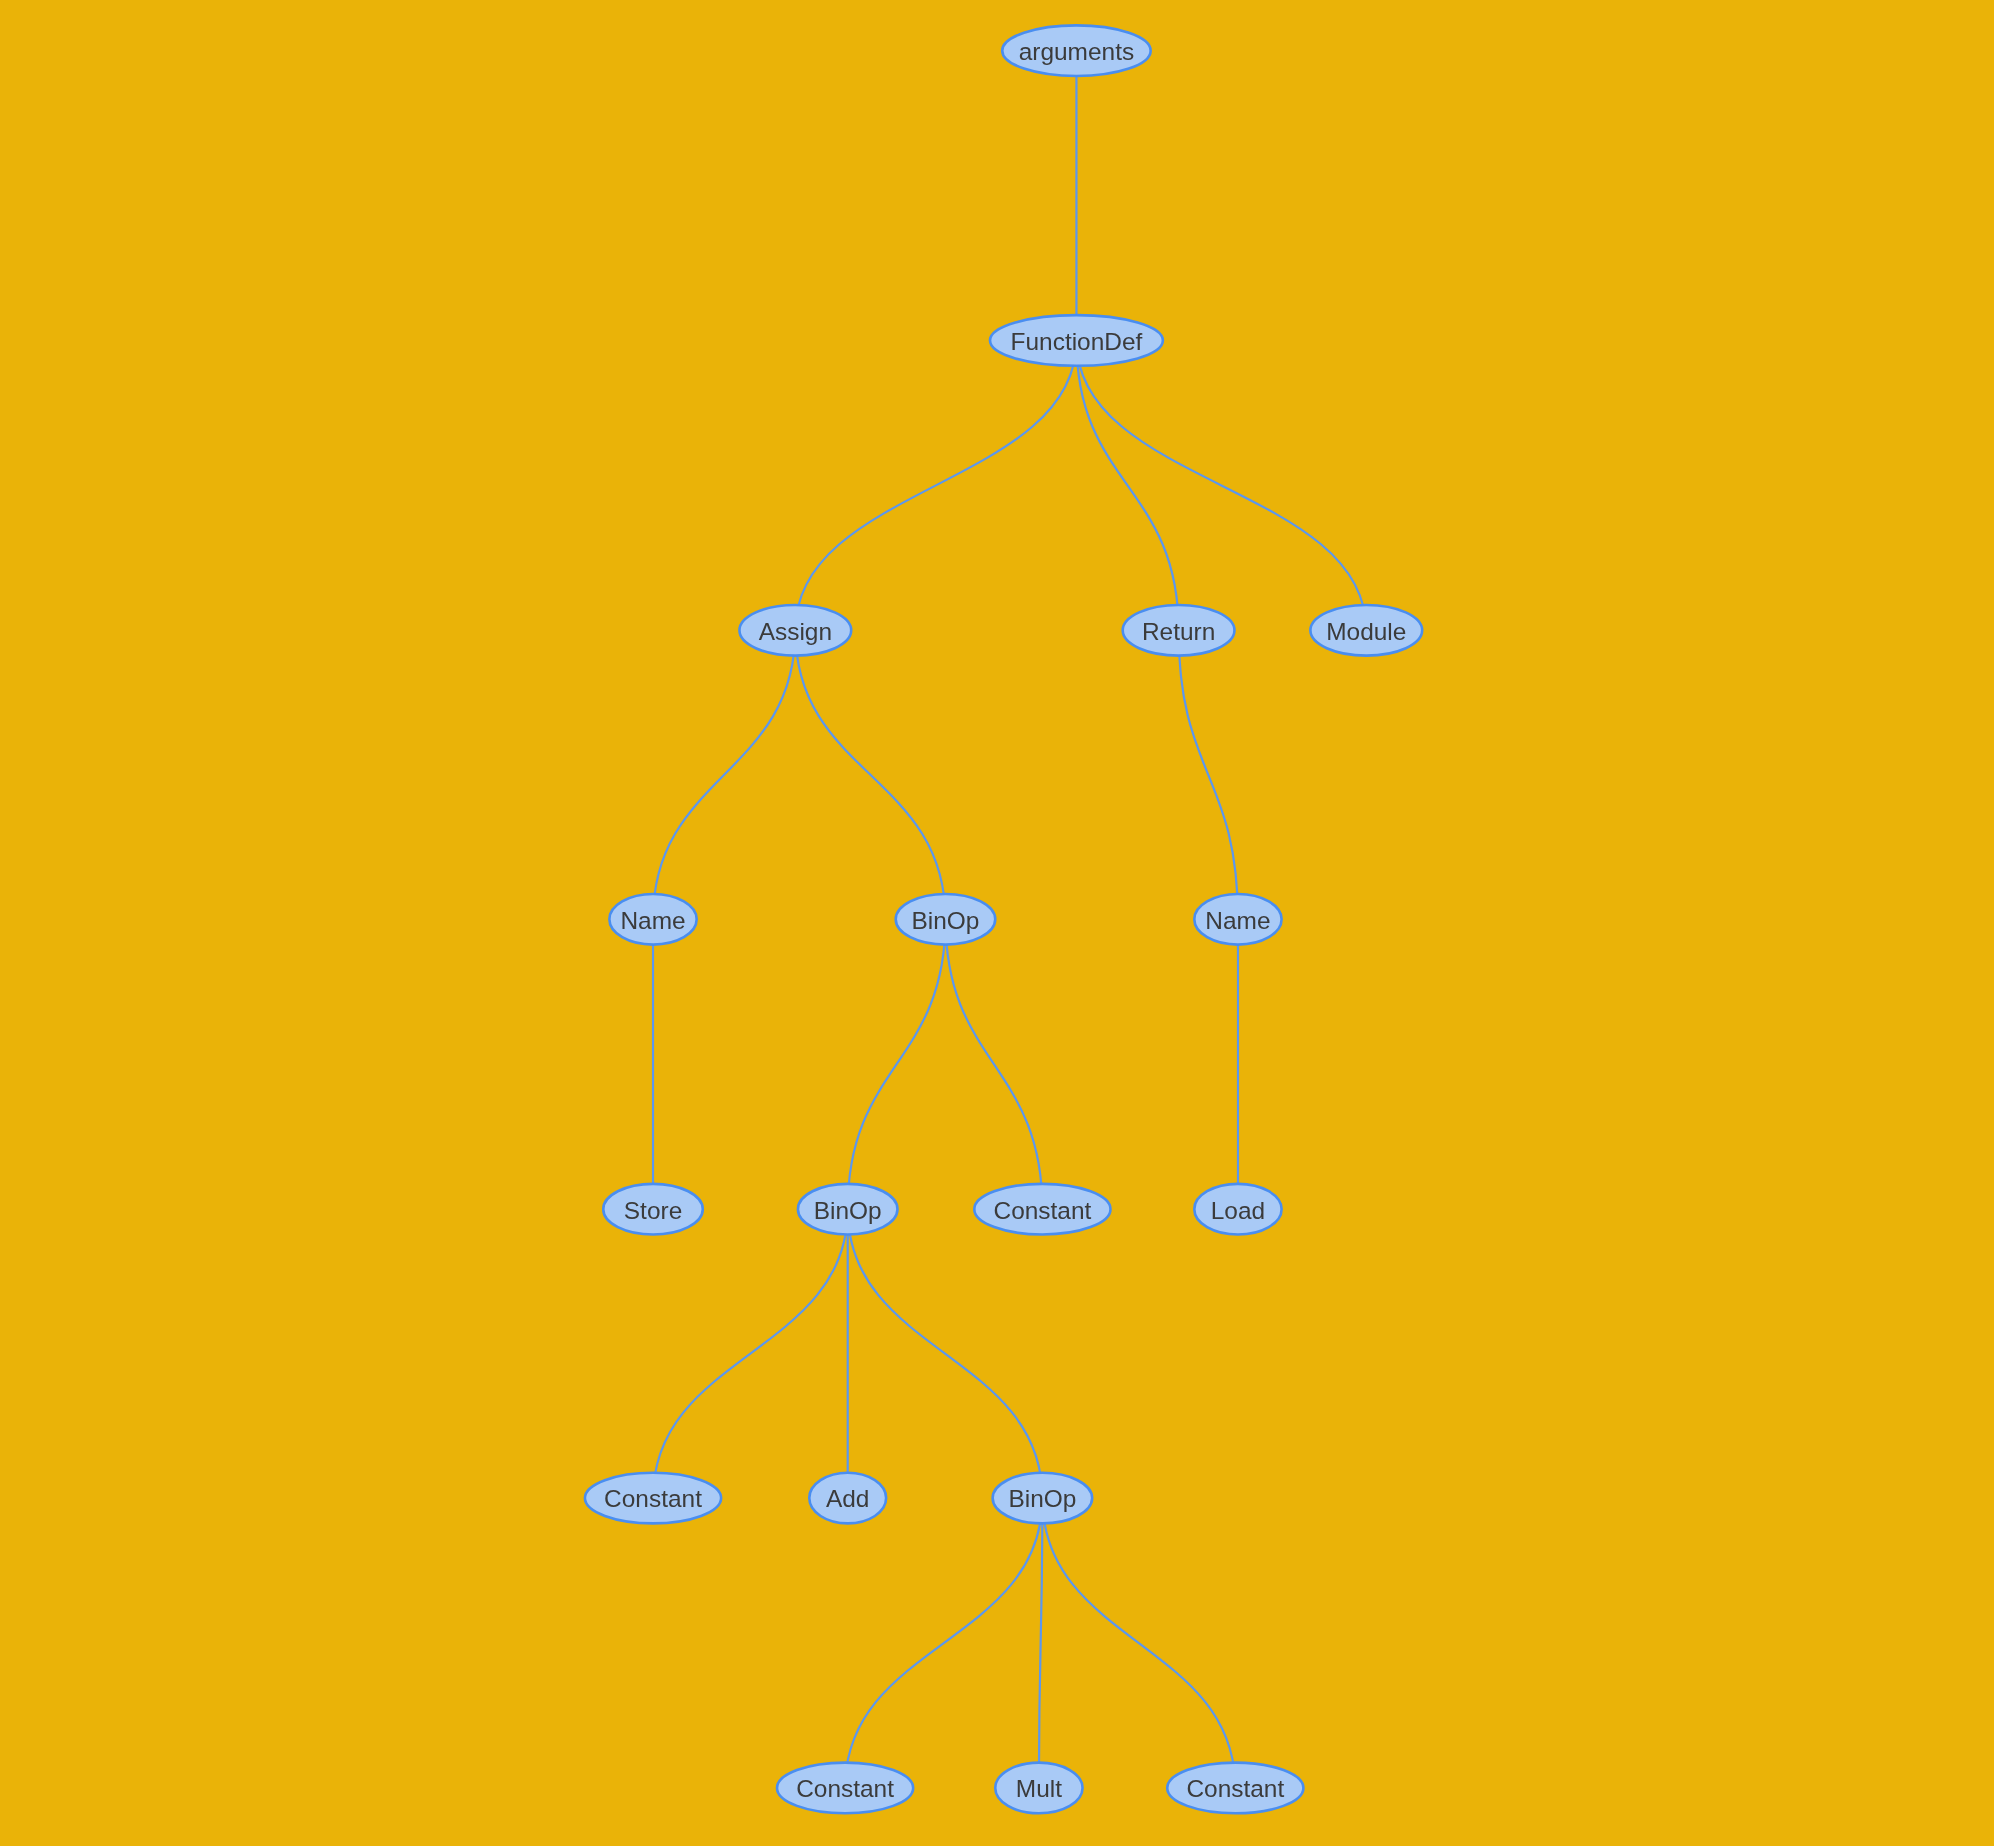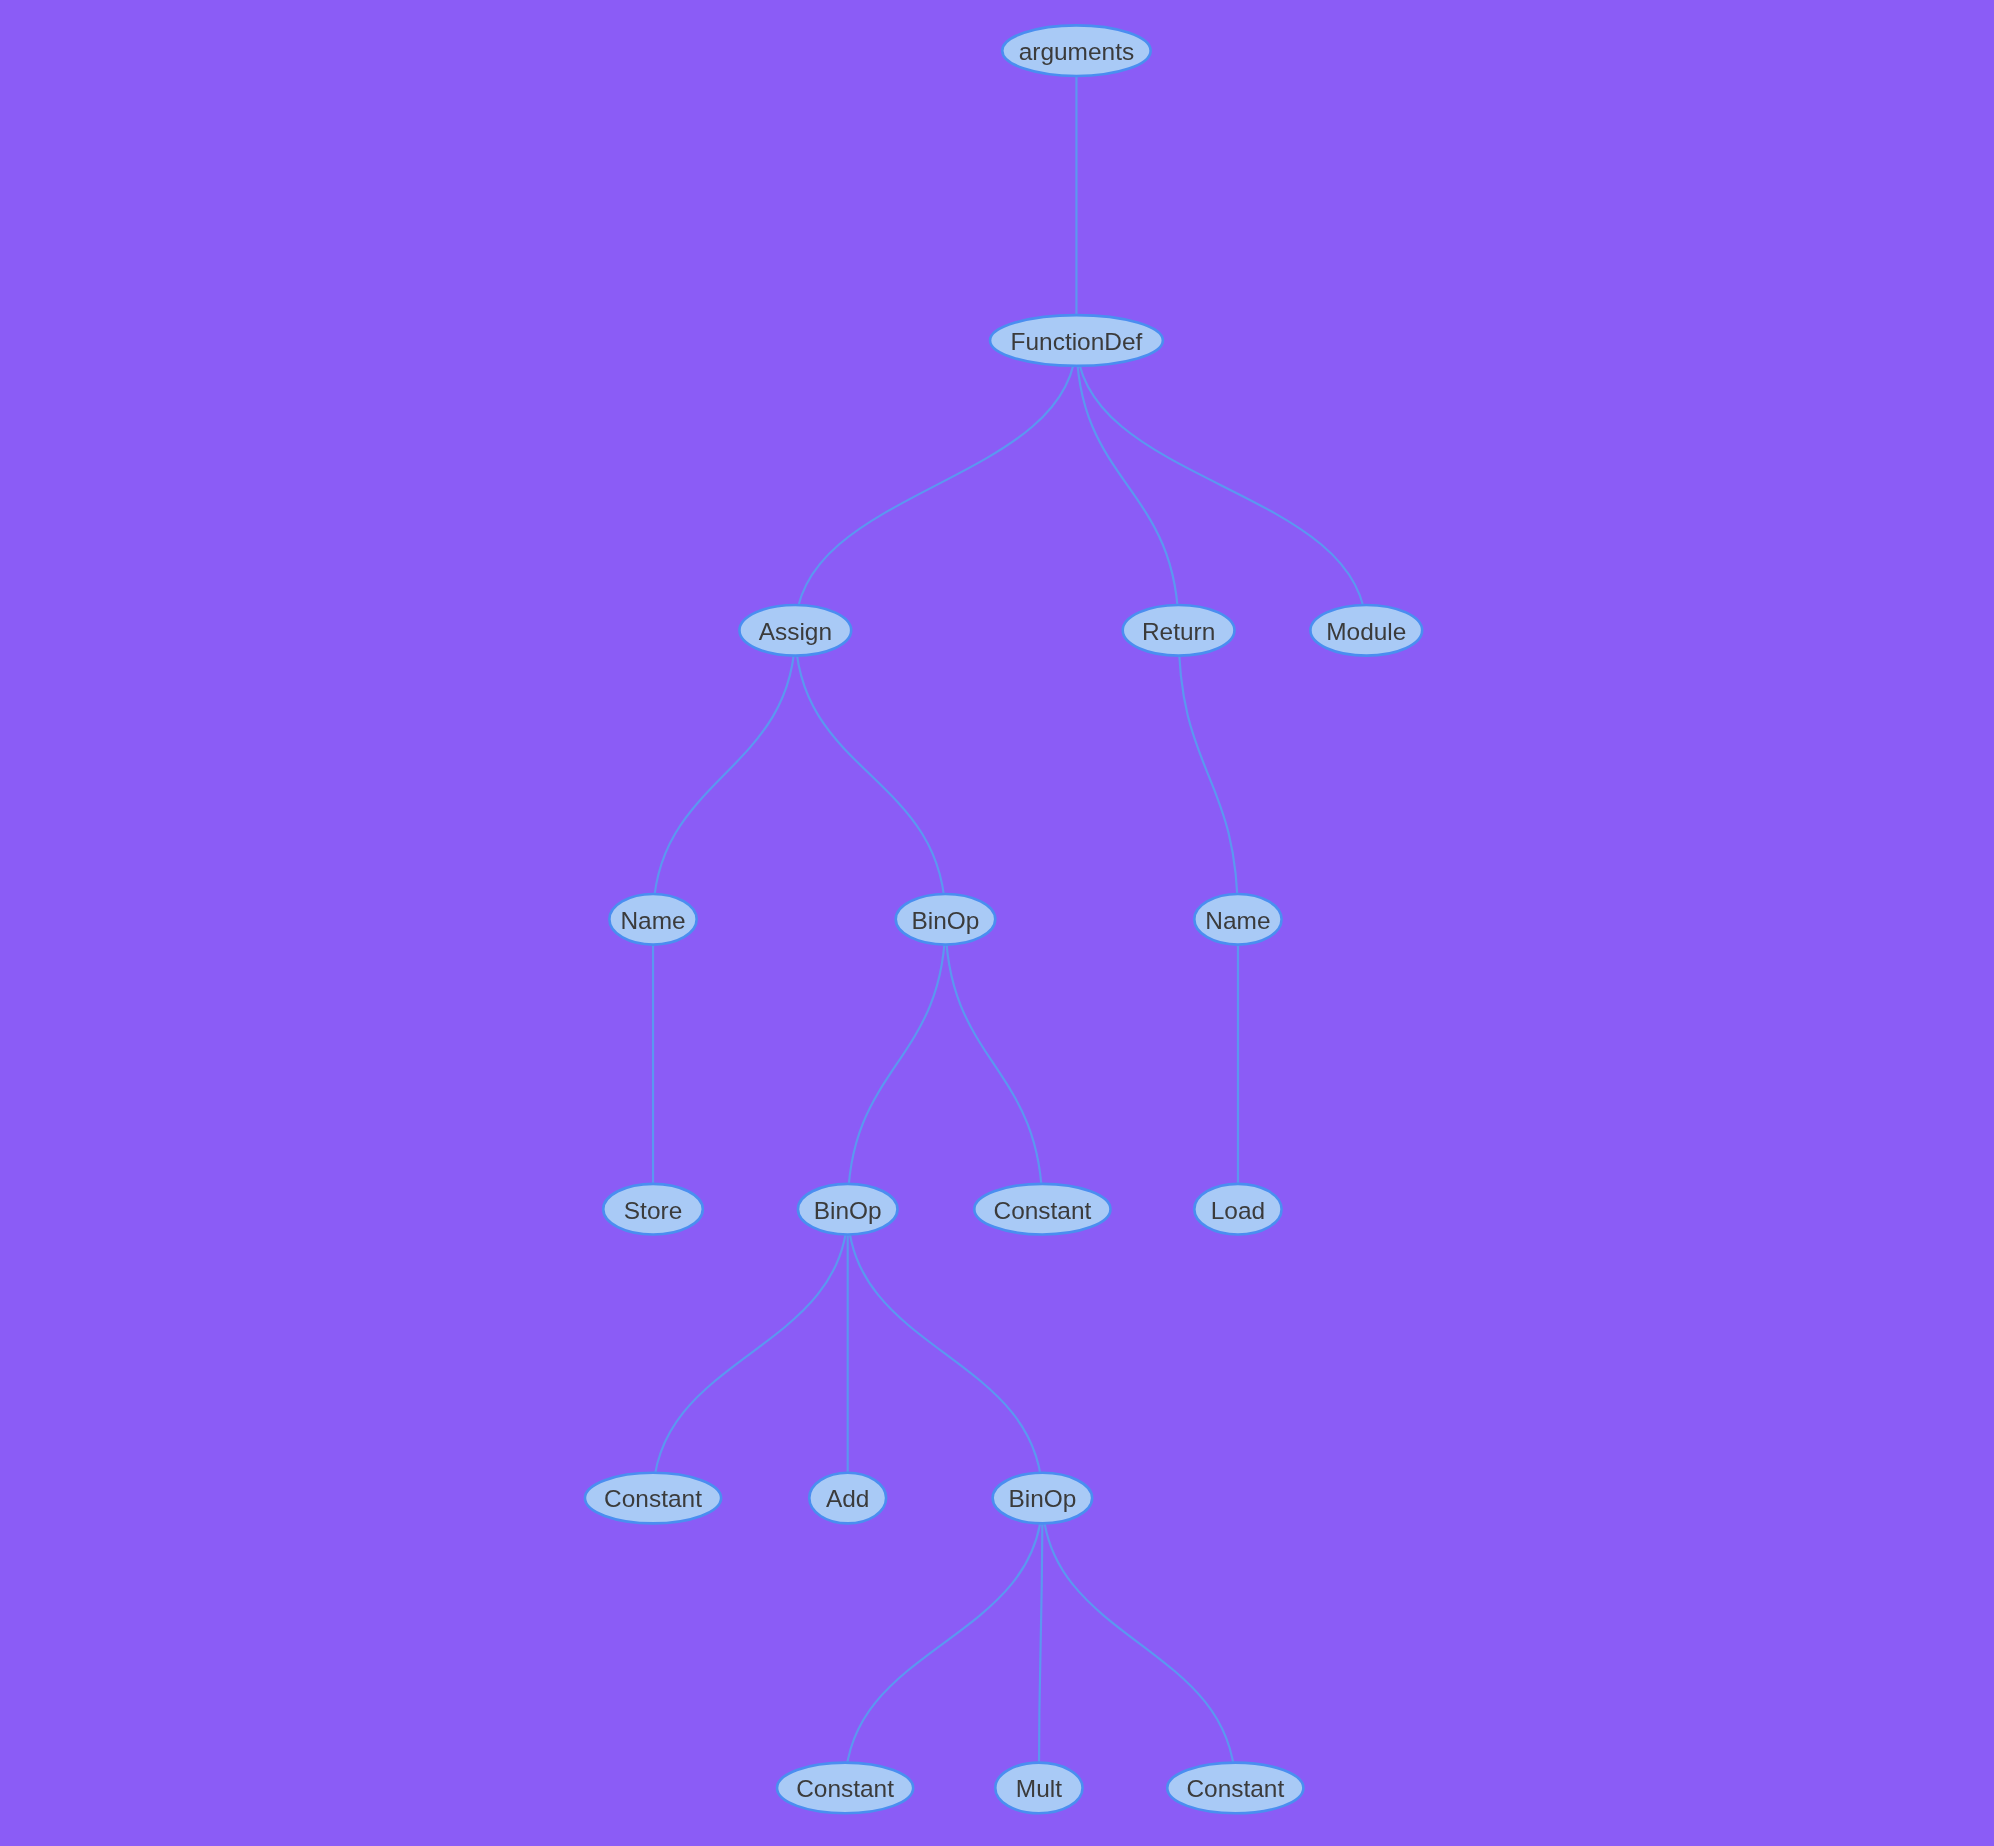--- a/index.html
+++ b/index.html
@@ -6,21 +6,21 @@
     margin: 0;
     padding: 0;
     background: #ffffff;
     font-family: "Liberation Sans", sans-serif;
   }
   .canvas {
     position: relative;
     width: 1995px;
     height: 1846px;
     max-width: 100%;
-    background: #8b5cf6;
+    background: #eab308;
     overflow: hidden;
   }
   .canvas svg {
     display: block;
     width: 100%;
     height: auto;
   }
   .tree-edge {
     fill: none;
   }

